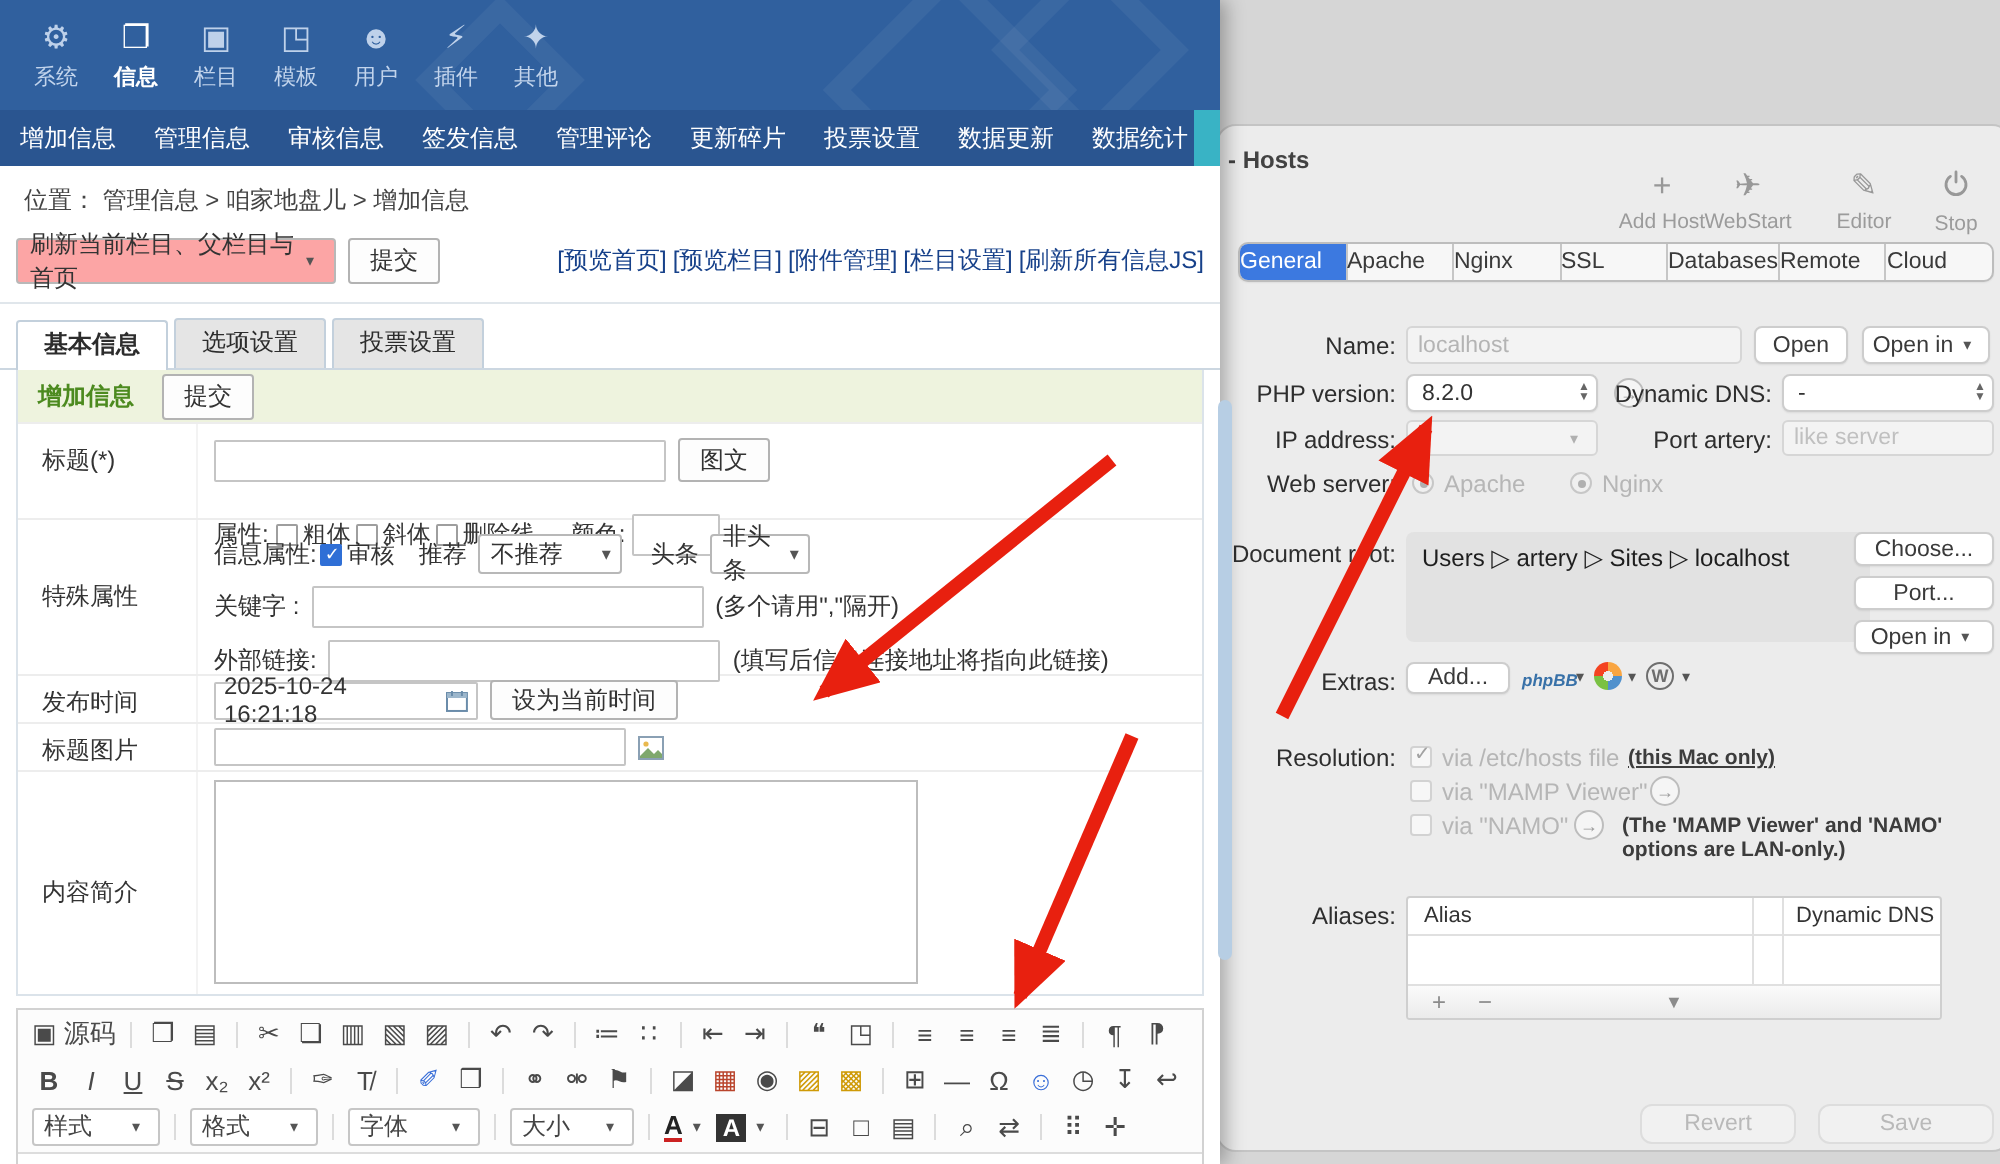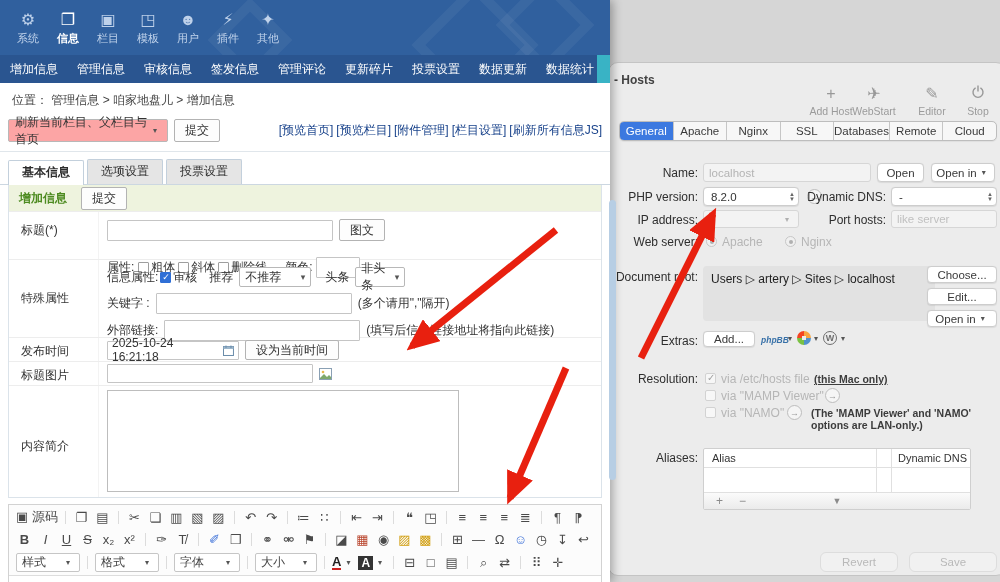--- a/index.html
+++ b/index.html
@@ -64,21 +64,21 @@
   
   #mamp{position:absolute;left:608px;top:62px;width:398px;height:514px;background:#ececec;
       border:1px solid #c4c4c4;border-radius:10px 10px 10px 10px;z-index:1;font-size:12px;color:#2e2e2e;}
   #mamp .abs{position:absolute;}
   .wtitle{font-weight:bold;color:#424242;font-size:12px;}
   .tbtn{text-align:center;color:#9b9b9b;width:58px;cursor:pointer;}
   .tbtn .tico{font-size:16px;line-height:18px;display:block;color:#989898;}
   .tbtn .tlab{font-size:10.5px;display:block;margin-top:2px;}
   .seg{display:flex;border:1px solid #bdbdbd;border-radius:5px;overflow:hidden;background:#f7f7f7;
       box-shadow:0 .5px 1px rgba(0,0,0,.06);}
-  .segi{flex:1;text-align:center;font-size:11.5px;color:#3a3a3a;padding:3px 0;border-right:1px solid #c6c6c6;cursor:pointer;}
+  .segi{flex:1;text-align:left;font-size:11.5px;color:#3a3a3a;padding:3px 0;border-right:1px solid #c6c6c6;cursor:pointer;}
   .segi:last-child{border-right:none;}
   .segi.active{background:#3c79e0;color:#fff;}
   .mlab{text-align:right;color:#2e2e2e;font-size:12px;}
   .min{background:#f3f3f3;border:1px solid #d6d6d6;border-radius:3px;font-size:11.5px;color:#b4b4b4;
       padding:0 5px;display:flex;align-items:center;font-family:inherit;}
   input.min{height:18px;}
   input.min::placeholder{color:#c0c0c0;}
   .msel{background:#fff;border:1px solid #cdcdcd;border-radius:4px;display:flex;align-items:center;
       justify-content:space-between;padding:0 3px 0 7px;font-size:11.5px;color:#333;
       box-shadow:0 .5px 1px rgba(0,0,0,.08);cursor:pointer;}
@@ -438,33 +438,33 @@
   <div class="abs mlab" style="left:150px;top:127px;width:127px;">Dynamic DNS:</div>
   <div class="abs msel" style="left:282px;top:124px;width:106px;height:19px;">
     <span>-</span>
     <span class="stepper">▲<span>▼</span></span>
   </div>
 
   <div class="abs mlab" style="left:0;top:150px;width:89px;">IP address:</div>
   <div class="abs min" style="left:94px;top:147px;width:96px;height:18px;justify-content:flex-end;">
     <span class="mcar" style="color:#b0b0b0;">▾</span>
   </div>
-  <div class="abs mlab" style="left:150px;top:150px;width:127px;">Port hosts:</div>
+  <div class="abs mlab" style="left:150px;top:150px;width:127px;">Port artery:</div>
   <input class="abs min" style="left: 282px; top: 147px; width: 106px;" placeholder="like server">
 
   <div class="abs mlab" style="left:0;top:172px;width:89px;">Web server:</div>
   <span class="abs mrad" style="left:97px;top:173px;"></span>
   <span class="abs gtext" style="left:113px;top:172px;">Apache</span>
   <span class="abs mrad" style="left:176px;top:173px;"></span>
   <span class="abs gtext" style="left:192px;top:172px;">Nginx</span>
 
   <div class="abs mlab" style="left:0;top:207px;width:89px;">Document root:</div>
   <div class="abs docbox" style="left:94px;top:203px;width:232px;height:55px;">Users ▷ artery ▷ Sites ▷ localhost</div>
   <div class="abs mbtn" style="left:318px;top:203px;width:70px;height:17px;">Choose...</div>
-  <div class="abs mbtn" style="left:318px;top:225px;width:70px;height:17px;">Edit...</div>
+  <div class="abs mbtn" style="left:318px;top:225px;width:70px;height:17px;">Port...</div>
   <div class="abs mbtn" style="left:318px;top:247px;width:70px;height:17px;">
     <span>Open in</span>
       <span class="mcar">▾</span>
   </div>
 
   <div class="abs mlab" style="left:0;top:271px;width:89px;">Extras:</div>
   <div class="abs mbtn" style="left:94px;top:268px;width:52px;height:16px;">Add...</div>
   <span class="abs phpbb" style="left:152px;top:272px;">phpBB</span>
   <span class="abs mcar" style="left:178px;top:271px;">▾</span>
   <span class="abs joomla" style="left:188px;top:268px;"></span>

